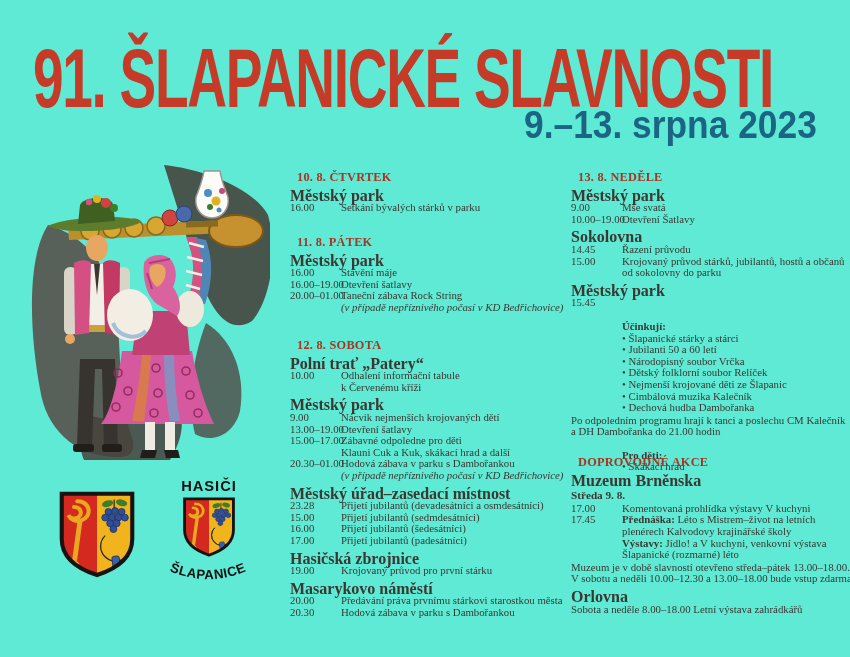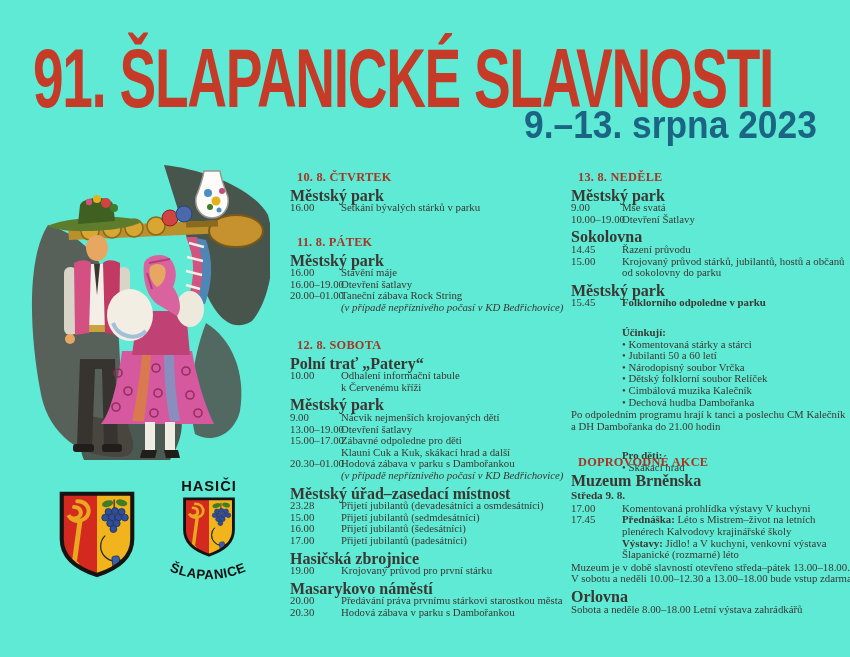--- a/index.html
+++ b/index.html
@@ -21,21 +21,21 @@
   #sec-doprovodne{left:571px;top:457px;width:278px;}
   .day-heading{font-size:12.3px;font-weight:bold;color:#a63524;letter-spacing:.25px;margin:0 0 2px 7px;}
   .venue{font-weight:bold;font-size:16px;margin:6px 0 1px 0;white-space:nowrap;}
   .subvenue{font-weight:bold;font-size:11.2px;margin:4px 0 1px 0;white-space:nowrap;}
   .row{display:flex;align-items:flex-start;}
   .time{width:51px;flex:none;white-space:nowrap;}
   .desc{flex:1;min-width:0;}
   .line{white-space:nowrap;}
   .seg-b{font-weight:bold;}
   .seg-i{font-style:italic;}
-  .extra{margin-left:51px;margin-top:18px;}
+  .extra{margin-left:51px;margin-top:12px;}
   .extra .label{font-weight:bold;white-space:nowrap;}
   .bullet{white-space:nowrap;}
   .para{margin-top:1px;}
   .para .line{white-space:nowrap;}
   .notes{margin-top:1px;}
   
   .art{position:absolute;left:18px;top:163px;width:252px;height:302px;}
   .coa-left{position:absolute;left:56px;top:488px;width:82px;height:92px;}
   .hasici{position:absolute;left:160px;top:476px;width:98px;height:116px;}
 </style>
@@ -314,30 +314,28 @@
       <div class="row">
         <div class="time">15.00</div>
         <div class="desc">
           <div class="line"><span>Krojovaný průvod stárků, jubilantů, hostů a občanů</span></div>
           <div class="line"><span>od sokolovny do parku</span></div>
         </div>
       </div>
       <div class="venue">Městský park</div>
       <div class="row">
         <div class="time">15.45</div>
-        <div class="desc">
-          <div class="line"><span class="seg-b ">Folklorního odpoledne v parku</span></div>
-        </div>
       </div>
       <div class="extra">
         <div class="label">Účinkují:</div>
-        <div class="bullet"><span>• </span><span>Komentovaná stárky a stárci</span></div>
+        <div class="bullet"><span>• </span><span>Šlapanické stárky a stárci</span></div>
         <div class="bullet"><span>• </span><span>Jubilanti 50 a 60 letí</span></div>
         <div class="bullet"><span>• </span><span>Národopisný soubor Vrčka</span></div>
         <div class="bullet"><span>• </span><span>Dětský folklorní soubor Relíček</span></div>
+        <div class="bullet"><span>• </span><span>Nejmenší krojované děti ze Šlapanic</span></div>
         <div class="bullet"><span>• </span><span>Cimbálová muzika Kalečník</span></div>
         <div class="bullet"><span>• </span><span>Dechová hudba Dambořanka</span></div>
       </div>
       <div class="para">
         <div class="line">Po odpoledním programu hrají k tanci a poslechu CM Kalečník</div>
         <div class="line">a DH Dambořanka do 21.00 hodin</div>
       </div>
       <div class="extra">
         <div class="label">Pro děti:</div>
         <div class="bullet"><span>• </span><span>Skákací hrad</span></div>

